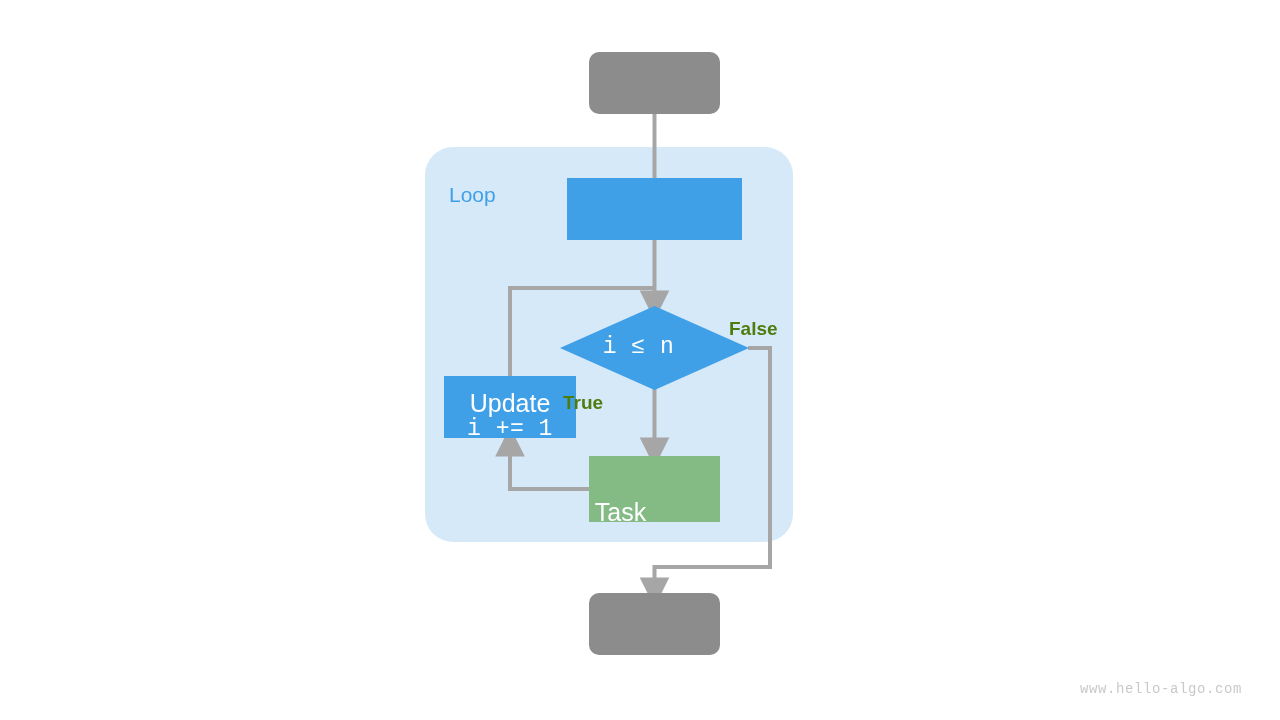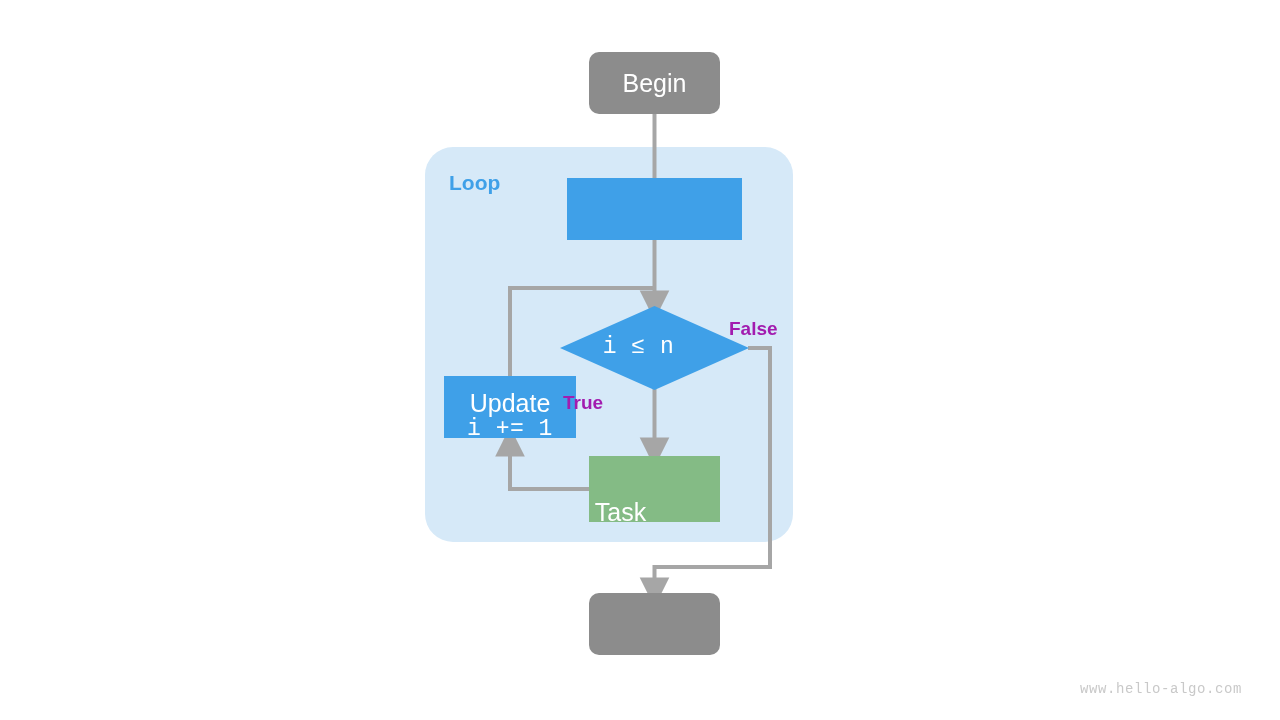--- a/index.html
+++ b/index.html
@@ -45,30 +45,31 @@
     font-family: "Liberation Mono", "DejaVu Sans Mono", monospace;
     font-size: 23px;
     white-space: nowrap;
     letter-spacing: 0.5px;
   }
   .edge-label {
     position: absolute;
     font-family: "Liberation Sans", sans-serif;
     font-size: 19px;
     font-weight: bold;
-    color: #a21caf;
+    color: #4d7c0f;
     white-space: nowrap;
   }
   .group-label {
     position: absolute;
     font-family: "Liberation Sans", sans-serif;
     font-size: 21px;
-    font-weight: bold;
+    font-weight: normal;
     color: #3FA0E8;
     white-space: nowrap;
+    margin-top: 12px;
   }
   .watermark {
     position: absolute;
     right: 38px;
     bottom: 23px;
     font-family: "Liberation Mono", "DejaVu Sans Mono", monospace;
     font-size: 14px;
     color: #c9c9c9;
     letter-spacing: 0.6px;
     white-space: nowrap;
@@ -108,23 +109,20 @@
 
     <rect x="444" y="376" width="132" height="62" fill="#3FA0E8"></rect>
 
     <rect x="589" y="456" width="131" height="66" fill="#84BB85"></rect>
 
     <rect x="589" y="593" width="131" height="62" rx="10" ry="10" fill="#8C8C8C"></rect>
   </svg>
 
   <div class="group-label" style="left:449px; top:171px;">Loop</div>
 
-  <div class="node-label" style="left:589px; top:52px; width:131px; height:62px;">
-    <span class="lbl-main">Begin</span>
-  </div>
 
 
   <div class="node-label" style="left:544px; top:306px; width:189px; height:84px;">
     <span class="lbl-code">i ≤ n</span>
   </div>
 
   <div class="node-label" style="left:444px; top:376px; width:132px; height:80px;">
     <span class="lbl-main">Update</span>
     <span class="lbl-code">i += 1</span>
   </div>

